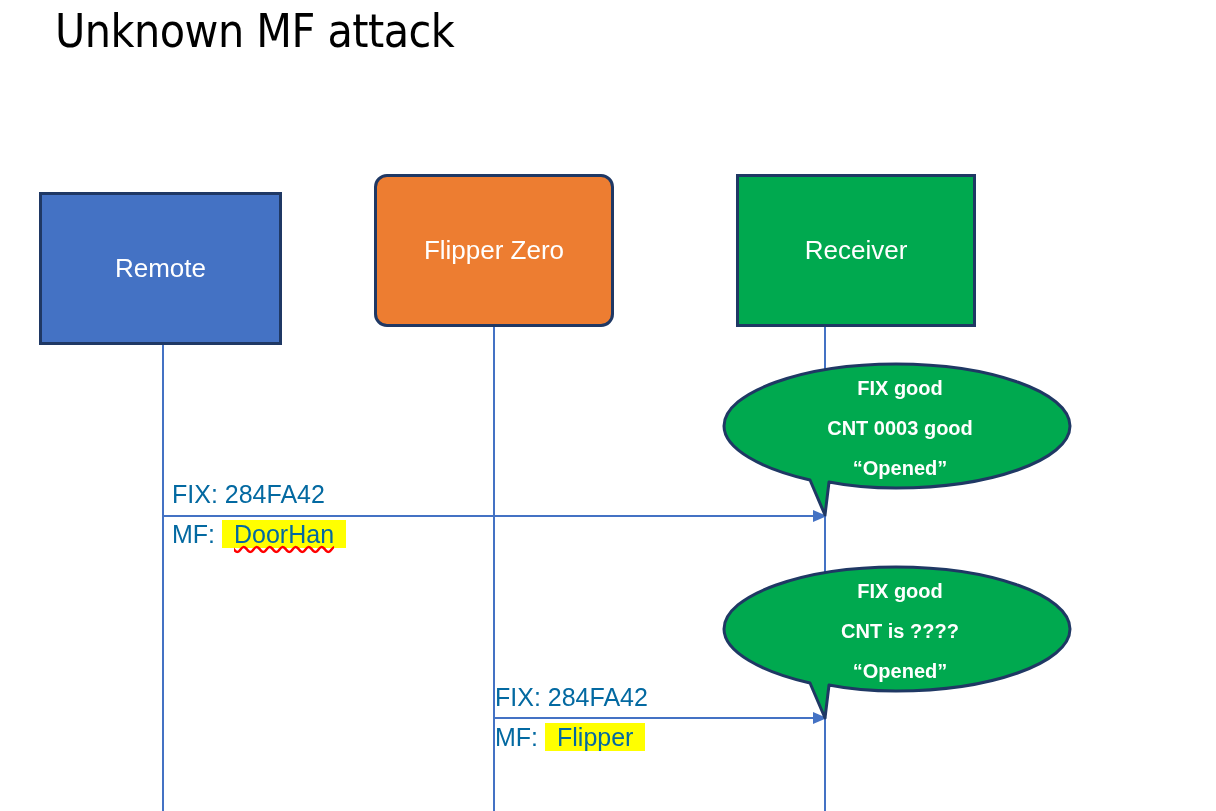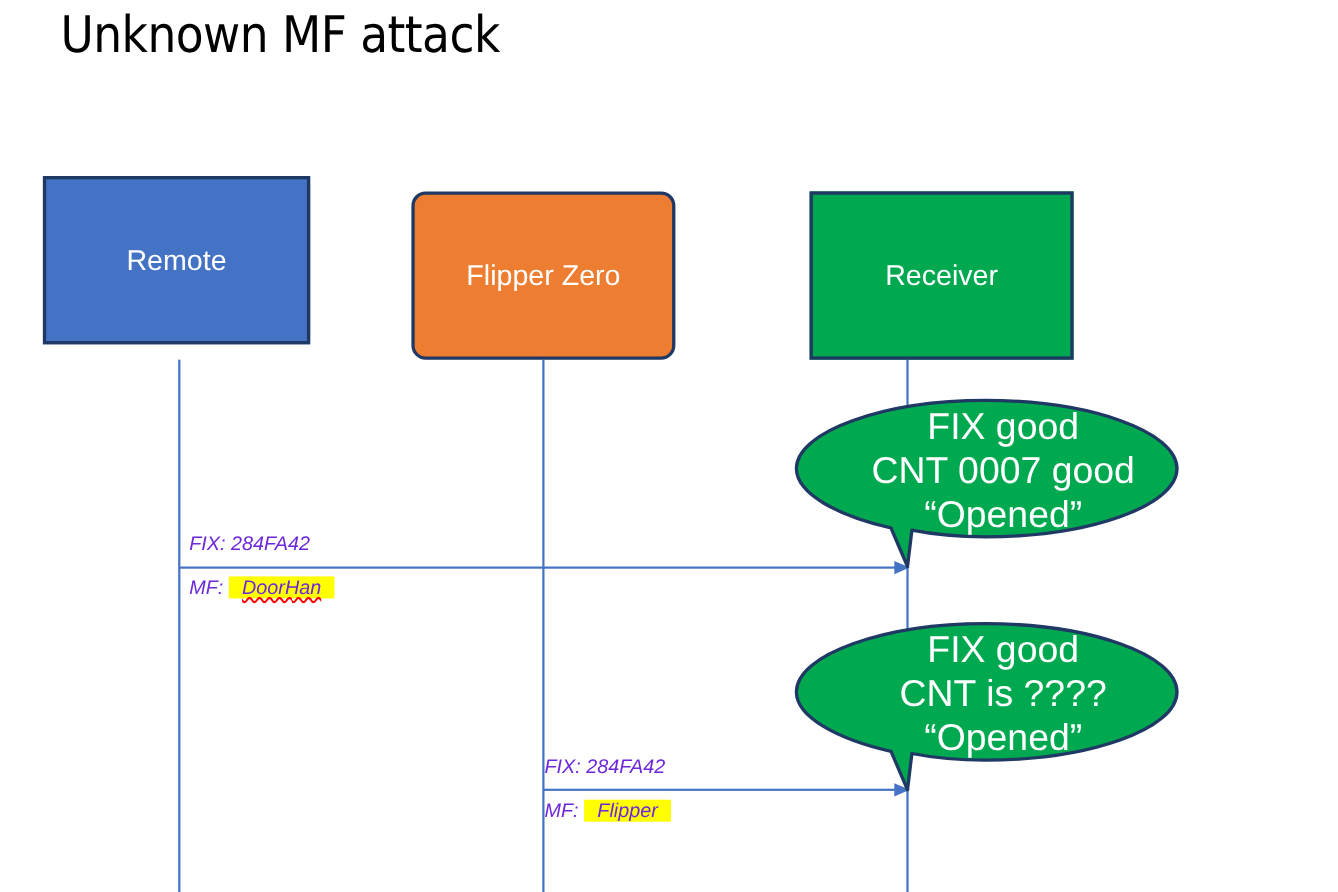--- a/index.html
+++ b/index.html
@@ -35,21 +35,21 @@
     position: absolute;
     box-sizing: border-box;
     border: 3px solid #1F3864;
     display: flex;
     align-items: center;
     justify-content: center;
     color: #ffffff;
     font-size: 26px;
     font-weight: 400;
   }
-  #actor-remote   { left: 39px;  top: 160px; width: 243px; height: 153px; background: #4472C4; }
+  #actor-remote   { left: 39px;  top: 192px; width: 243px; height: 153px; background: #4472C4; }
   #actor-flipper  { left: 374px; top: 174px; width: 240px; height: 153px; background: #ED7D31; border-radius: 13px; }
   #actor-receiver { left: 736px; top: 174px; width: 240px; height: 153px; background: #00A94F; }
 
   
   .lifeline {
     position: absolute;
     width: 2px;
     background: #4472C4;
     top: 327px;
     height: 484px;
@@ -74,25 +74,24 @@
     border-top: 6px solid transparent;
     border-bottom: 6px solid transparent;
     border-left: 14px solid #4472C4;
   }
   #msg-arrow-1 { left: 163px; top: 515px; width: 662px; }
   #msg-arrow-2 { left: 494px; top: 717px; width: 331px; }
 
   
   .msg-label {
     position: absolute;
-    font-size: 18px;
-    color: #6d28d9;
+    font-size: 25px;
+    color: #0369a1;
     line-height: 40px;
     white-space: nowrap;
-    font-style: italic;
   }
   #msg-label-1 { left: 172px; top: 474px; }
   #msg-label-2 { left: 495px; top: 677px; }
 
   .hl {
     background: #FFFF00;
     padding: 0 12px;
   }
   .sp {
     text-decoration: underline wavy #FF0000;
@@ -100,28 +99,29 @@
     text-underline-offset: 2px;
   }
 
   
   .callout {
     position: absolute;
   }
   .callout svg { display: block; overflow: visible; }
   .callout-text {
     position: absolute;
-    left: 16px;
+    left: 4px;
     top: 0;
     width: 348px;
     text-align: center;
     color: #ffffff;
-    font-size: 34px;
+    font-size: 20px;
     line-height: 40px;
     pointer-events: none;
+    font-weight: bold;
   }
   #callout-1 { left: 722px; top: 362px; }
   #callout-2 { left: 722px; top: 565px; }
   #callout-1 .callout-text { top: 6px; }
   #callout-2 .callout-text { top: 6px; }
 </style>
 </head>
 <body>
 
 <div id="slide">
@@ -168,21 +168,21 @@
                C 268 2, 348 30, 348 64
                C 348 98, 268 126, 174 126
                C 150 126, 127 124, 107 120
                L 103 153
                L 88 118
                C 40 107, 2 87, 2 64
                C 2 30, 82 2, 174 2 Z" fill="#00A94F" stroke="#1F3864" stroke-width="3" stroke-linejoin="round"></path>
     </svg>
     <div class="callout-text">
       <div>FIX good</div>
-      <div>CNT 0007 good</div>
+      <div>CNT 0003 good</div>
       <div>“Opened”</div>
     </div>
   </div>
 
   <div class="callout" id="callout-2">
     <svg width="352" height="162" viewBox="0 0 352 162">
       <path d="M 174 2
                C 268 2, 348 30, 348 64
                C 348 98, 268 126, 174 126
                C 150 126, 127 124, 107 120

